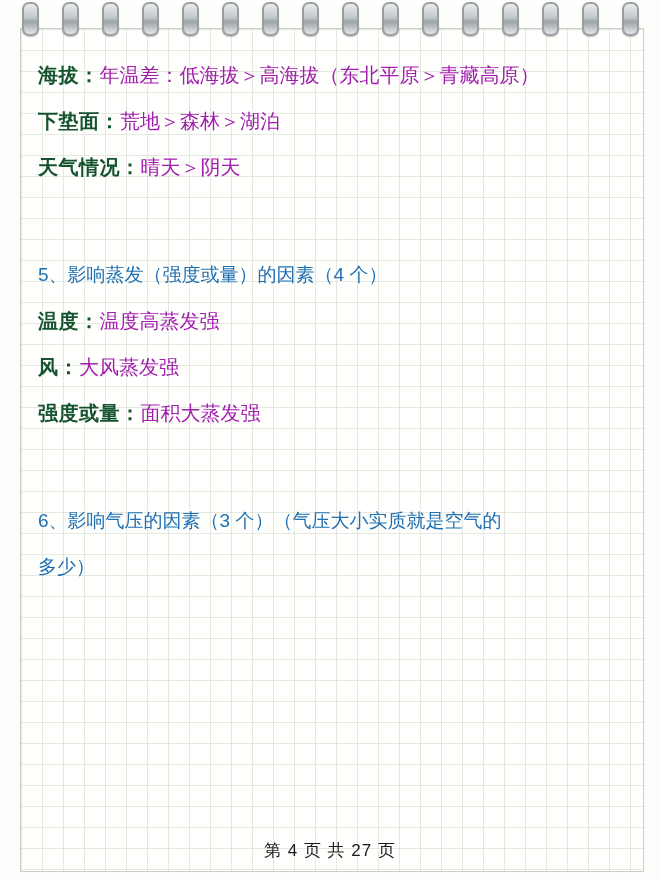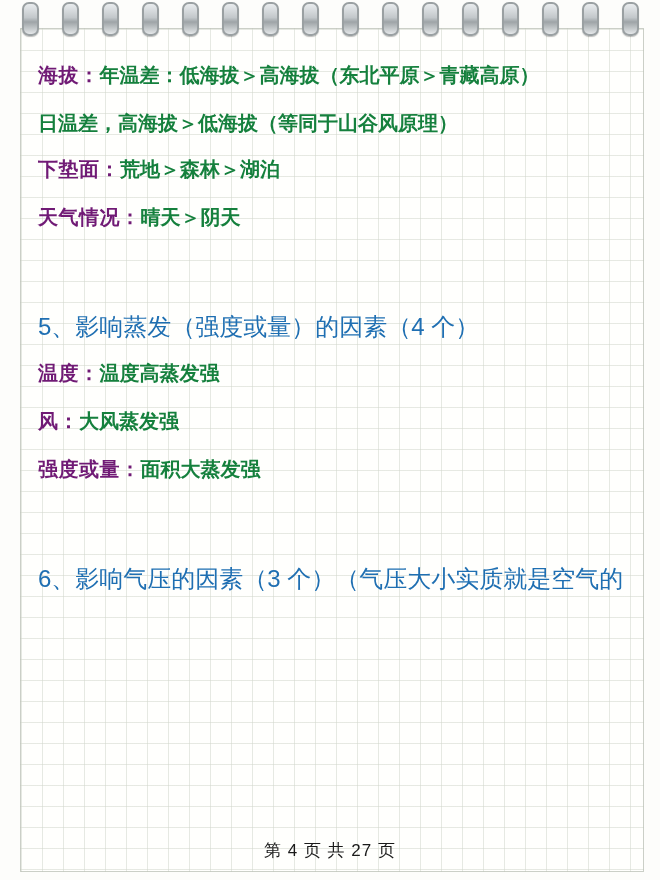--- a/index.html
+++ b/index.html
@@ -53,33 +53,31 @@
     top: 52px;
     width: 590px;
   }
   .line {
     font-size: 20px;
     line-height: 46px;
     color: #1a1a1a;
     white-space: nowrap;
   }
   .key-red {
-    color: #701a75;
+    color: #14532d;
     font-weight: bold;
     letter-spacing: 0.5px;
-    font-family: Liberation Mono, monospace;
   }
   .heading {
     color: #1f6fb2;
-    font-size: 24px;
+    font-size: 19px;
     line-height: 46px;
   }
   .body-text {
-    color: #15803d;
-    font-weight: bold;
+    color: #a21caf;
   }
   .gap-sm { height: 16px; }
   .gap-lg { height: 46px; }
   .footer {
     position: absolute;
     left: 0;
     right: 0;
     bottom: 18px;
     text-align: center;
     font-size: 17px;
@@ -112,23 +110,20 @@
     <div class="ring" style="left:582px"></div>
     <div class="ring" style="left:622px"></div>
   </div>
 
   <div class="content">
 
     <div class="line">
       <span class="key-red">海拔</span><span class="key-red">：</span><span class="body-text">年温差：低海拔＞高海拔（东北平原＞青藏高原）</span>
     </div>
 
-    <div class="line">
-      <span class="body-text">日温差，高海拔＞低海拔（等同于山谷风原理）</span>
-    </div>
 
     <div class="line">
       <span class="key-red">下垫面</span><span class="key-red">：</span><span class="body-text">荒地＞森林＞湖泊</span>
     </div>
 
     <div class="line">
       <span class="key-red">天气情况</span><span class="key-red">：</span><span class="body-text">晴天＞阴天</span>
     </div>
 
 
@@ -147,19 +142,20 @@
 
     <div class="line">
       <span class="key-red">强度或量</span><span class="key-red">：</span><span class="body-text">面积大蒸发强</span>
     </div>
 
 
     <div class="gap-lg"></div>
     <div class="gap-sm"></div>
 
     <div class="line heading">6、影响气压的因素（3 个）（气压大小实质就是空气的</div>
+    <div class="line heading">多少）</div>
 
 
   </div>
 
   <div class="footer">第 4 页 共 27 页</div>
 
 </div>
 
 </body></html>

